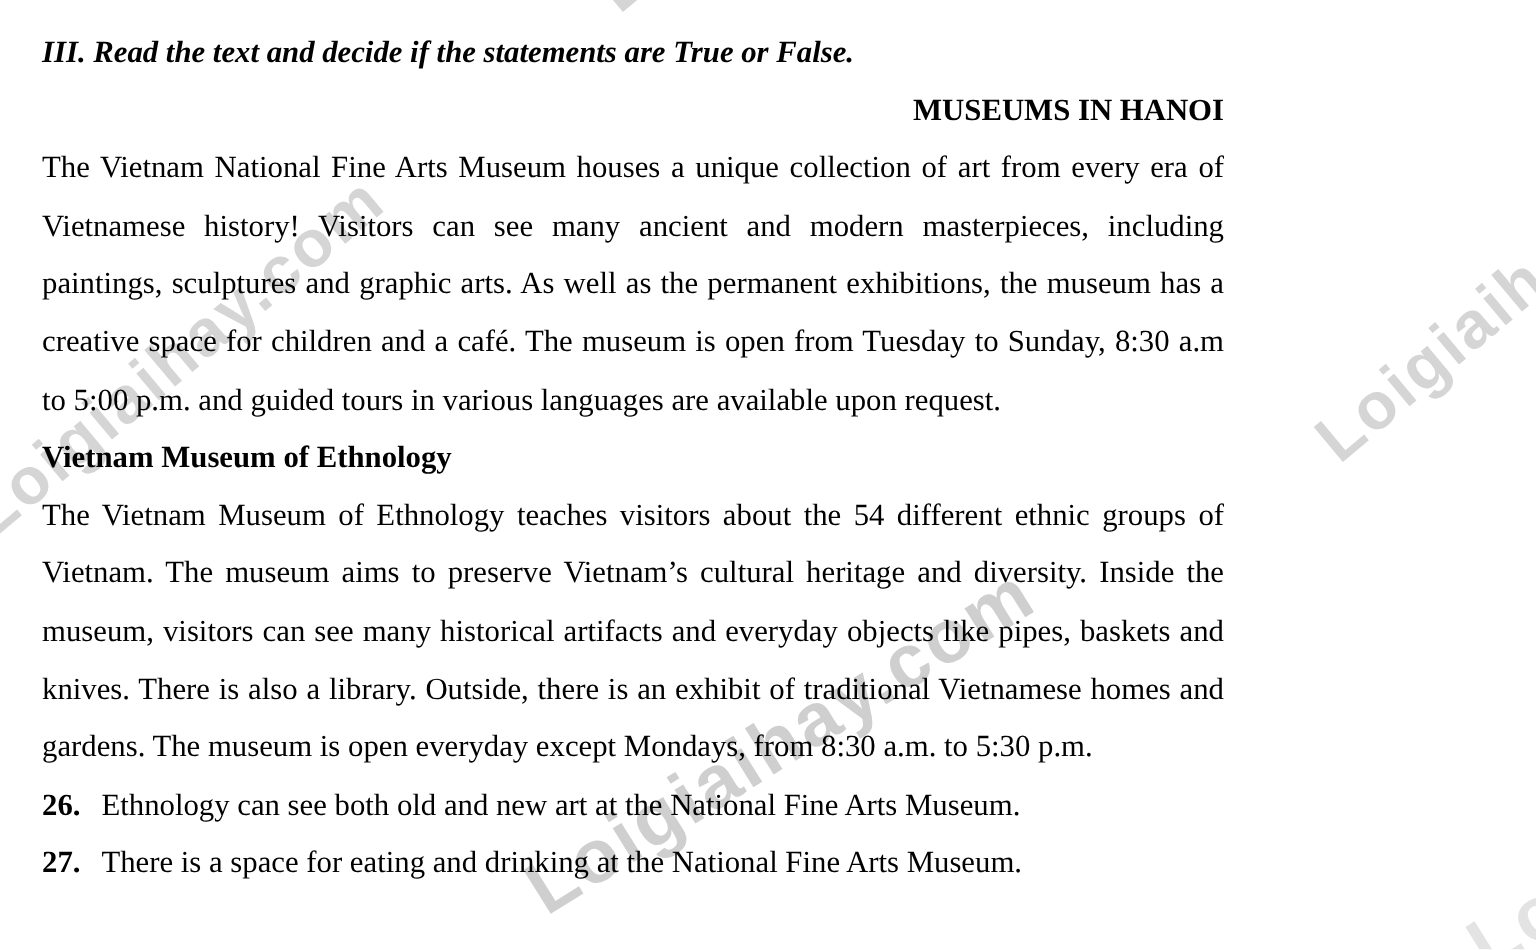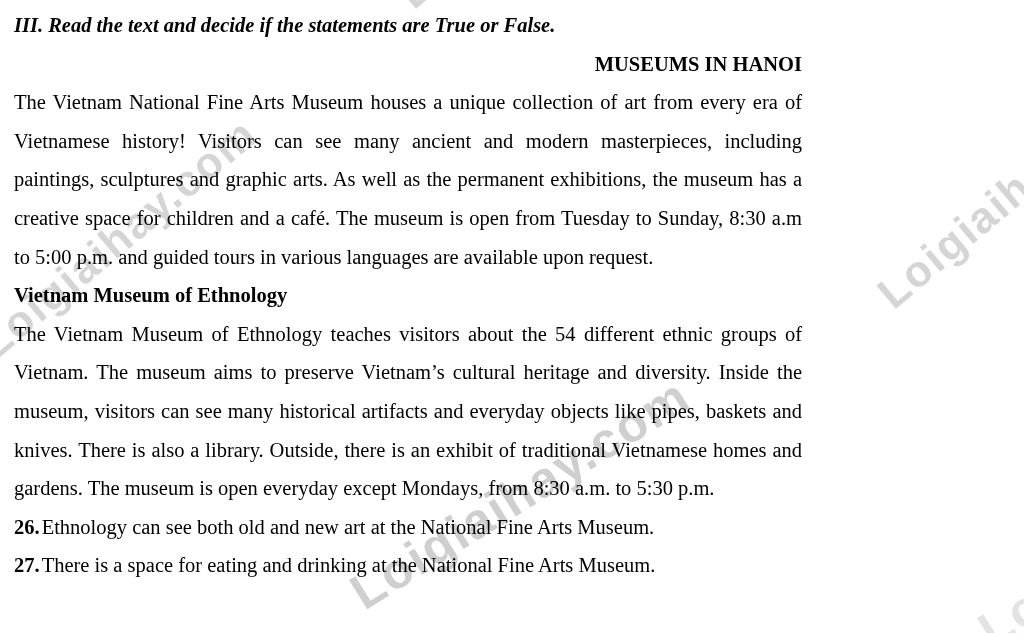--- a/index.html
+++ b/index.html
@@ -11,24 +11,24 @@
     position: relative;
     width: 1024px;
     height: 633px;
     overflow: hidden;
     background: #ffffff;
     font-family: "Liberation Serif", serif;
     color: #000000;
   }
   .content {
     position: absolute;
-    left: 0;
+    left: 14px;
     top: 0;
     width: 816px;
-    padding: 6px 14px 0 14px;
+    padding: 16px 14px 0 14px;
     box-sizing: border-box;
     z-index: 2;
   }
   .content p {
     margin: 0;
     font-size: 20.5px;
     line-height: 38.6px;
   }
   .instruction {
     font-weight: bold;
@@ -39,21 +39,21 @@
     text-align: right;
   }
   .section-heading {
     font-weight: bold;
   }
   .para {
     text-align: justify;
   }
   .statement .num {
     font-weight: bold;
-    margin-right: 2px;
+    margin-right: 14px;
   }
   .watermark {
     position: absolute;
     z-index: 1;
     font-family: "Liberation Sans", sans-serif;
     font-weight: bold;
     font-size: 44px;
     letter-spacing: 2px;
     color: rgba(168, 168, 168, 0.48);
     white-space: nowrap;

